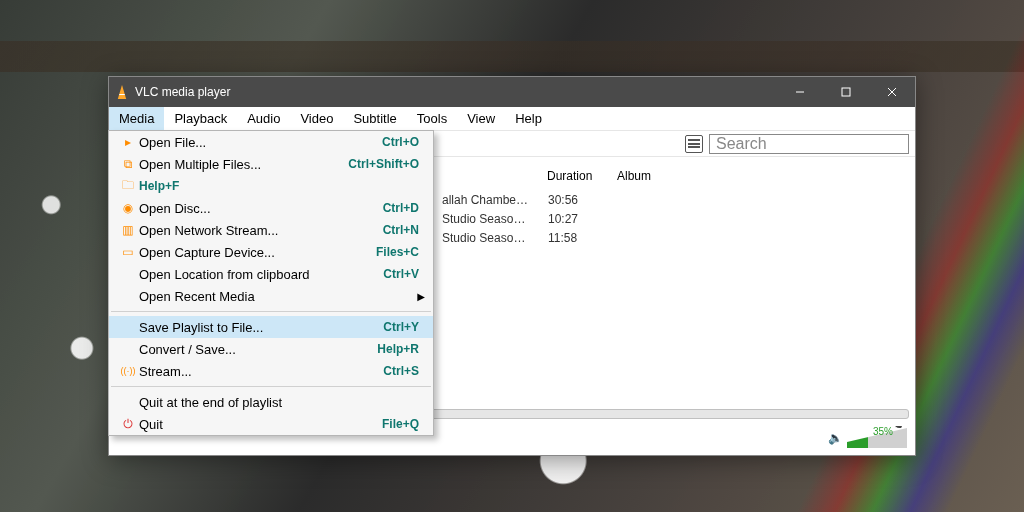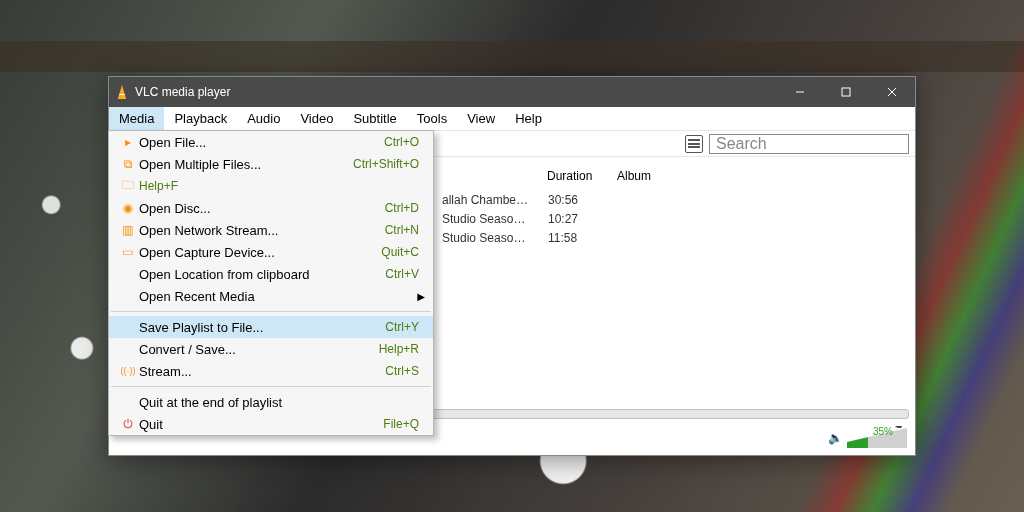--- a/index.html
+++ b/index.html
@@ -81,21 +81,21 @@
 .dropdown {
   position:absolute; left:108px; top:130px; width:326px;
   background:#f6f6f6; border:1px solid #b5b5b5; box-shadow:4px 4px 6px rgba(0,0,0,0.25);
   font-size:13px; z-index:10;
 }
 .dropdown .item {
   height:22px; display:flex; align-items:center; padding:0 8px 0 8px;
 }
 .dropdown .item .icon { width:22px; display:flex; justify-content:center; color:#ff8c00; font-size:12px; }
 .dropdown .item .label { flex:1; }
-.dropdown .item .shortcut { color:#4d7c0f; padding-right:6px; font-size:12px; }
+.dropdown .item .shortcut { color:#0f766e; padding-right:6px; font-size:12px;font-weight:bold; }
 .dropdown .item .arrow { color:#000; font-size:10px; }
 .dropdown .item.highlighted { background:#cde7f7; }
 .dropdown .sep { height:1px; background:#d0d0d0; margin:4px 2px; }
 
 .tick-marks { position:absolute; right:8px; top:-10px; font-size:14px; color:#444; letter-spacing:-4px; }
 </style>
 </head>
 <body>
 
 <div class="desktop-bg"></div>
@@ -207,21 +207,21 @@
       <span class="shortcut">Ctrl+D</span>
     </div>
     <div class="item">
       <span class="icon">▥</span>
       <span class="label">Open Network Stream...</span>
       <span class="shortcut">Ctrl+N</span>
     </div>
     <div class="item">
       <span class="icon">▭</span>
       <span class="label">Open Capture Device...</span>
-      <span class="shortcut">Quit+C</span>
+      <span class="shortcut">Files+C</span>
     </div>
     <div class="item">
       <span class="icon"></span>
       <span class="label">Open Location from clipboard</span>
       <span class="shortcut">Ctrl+V</span>
     </div>
     <div class="item">
       <span class="icon"></span>
       <span class="label">Open Recent Media</span>
       <span class="arrow">▶</span>

